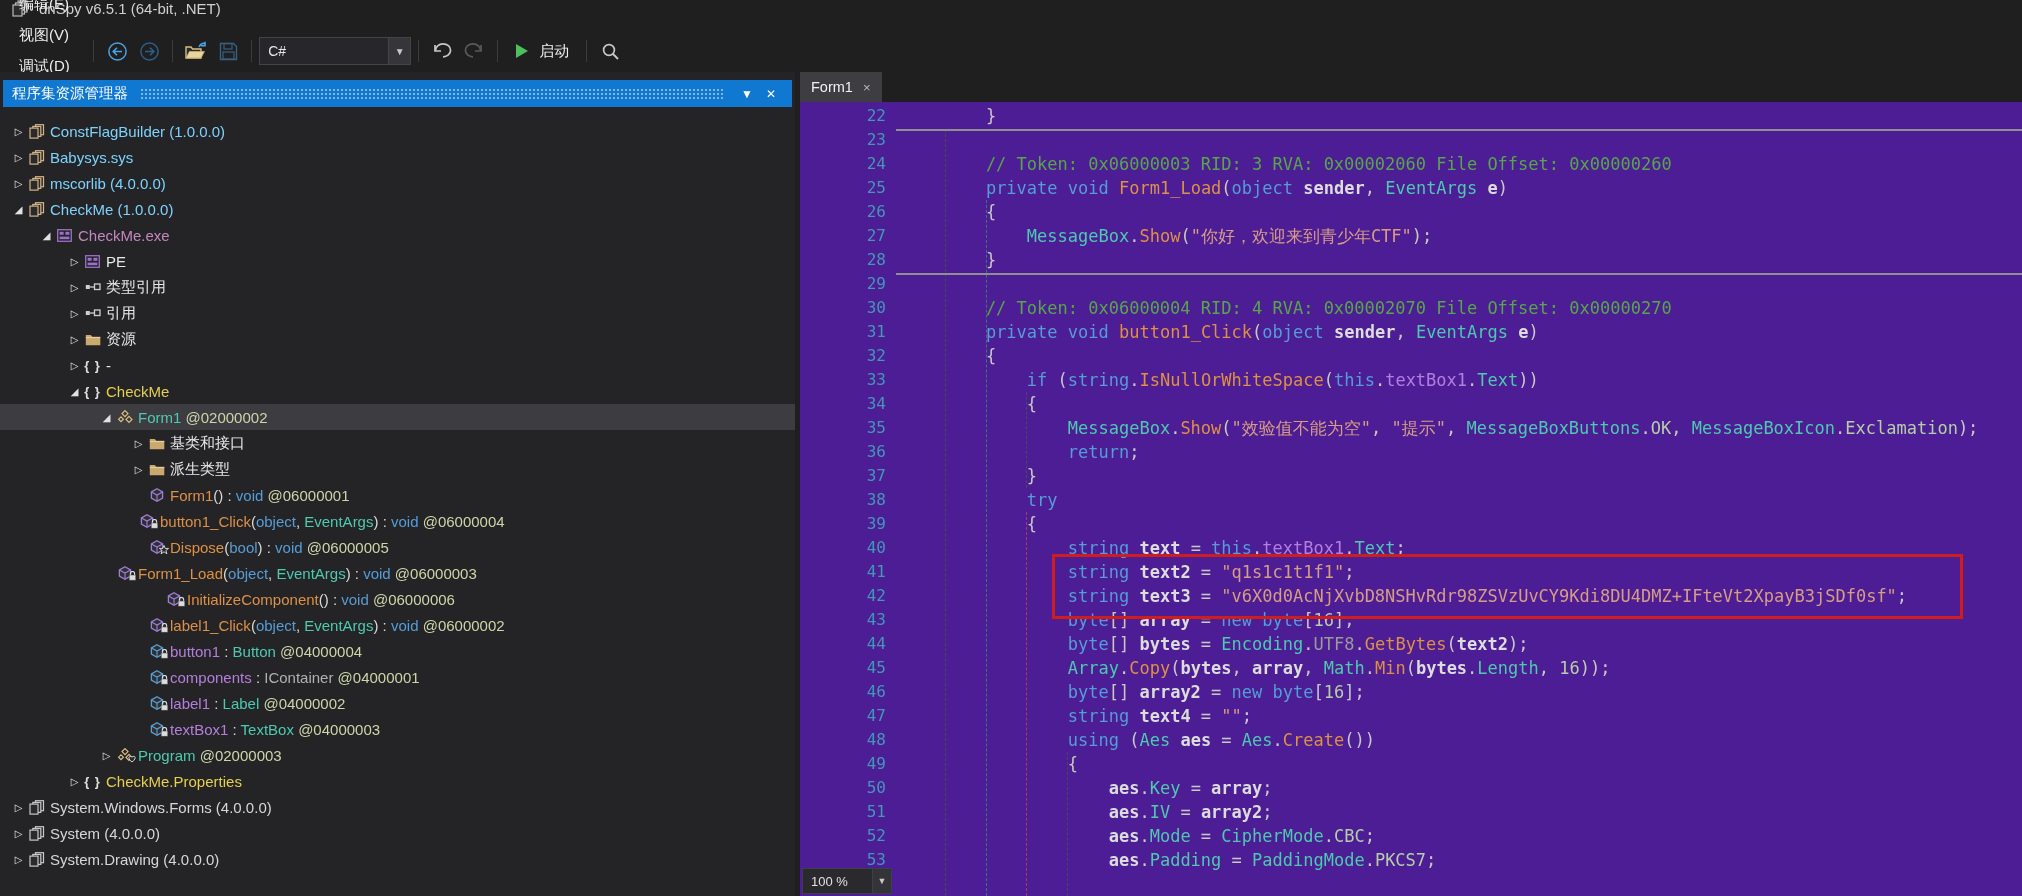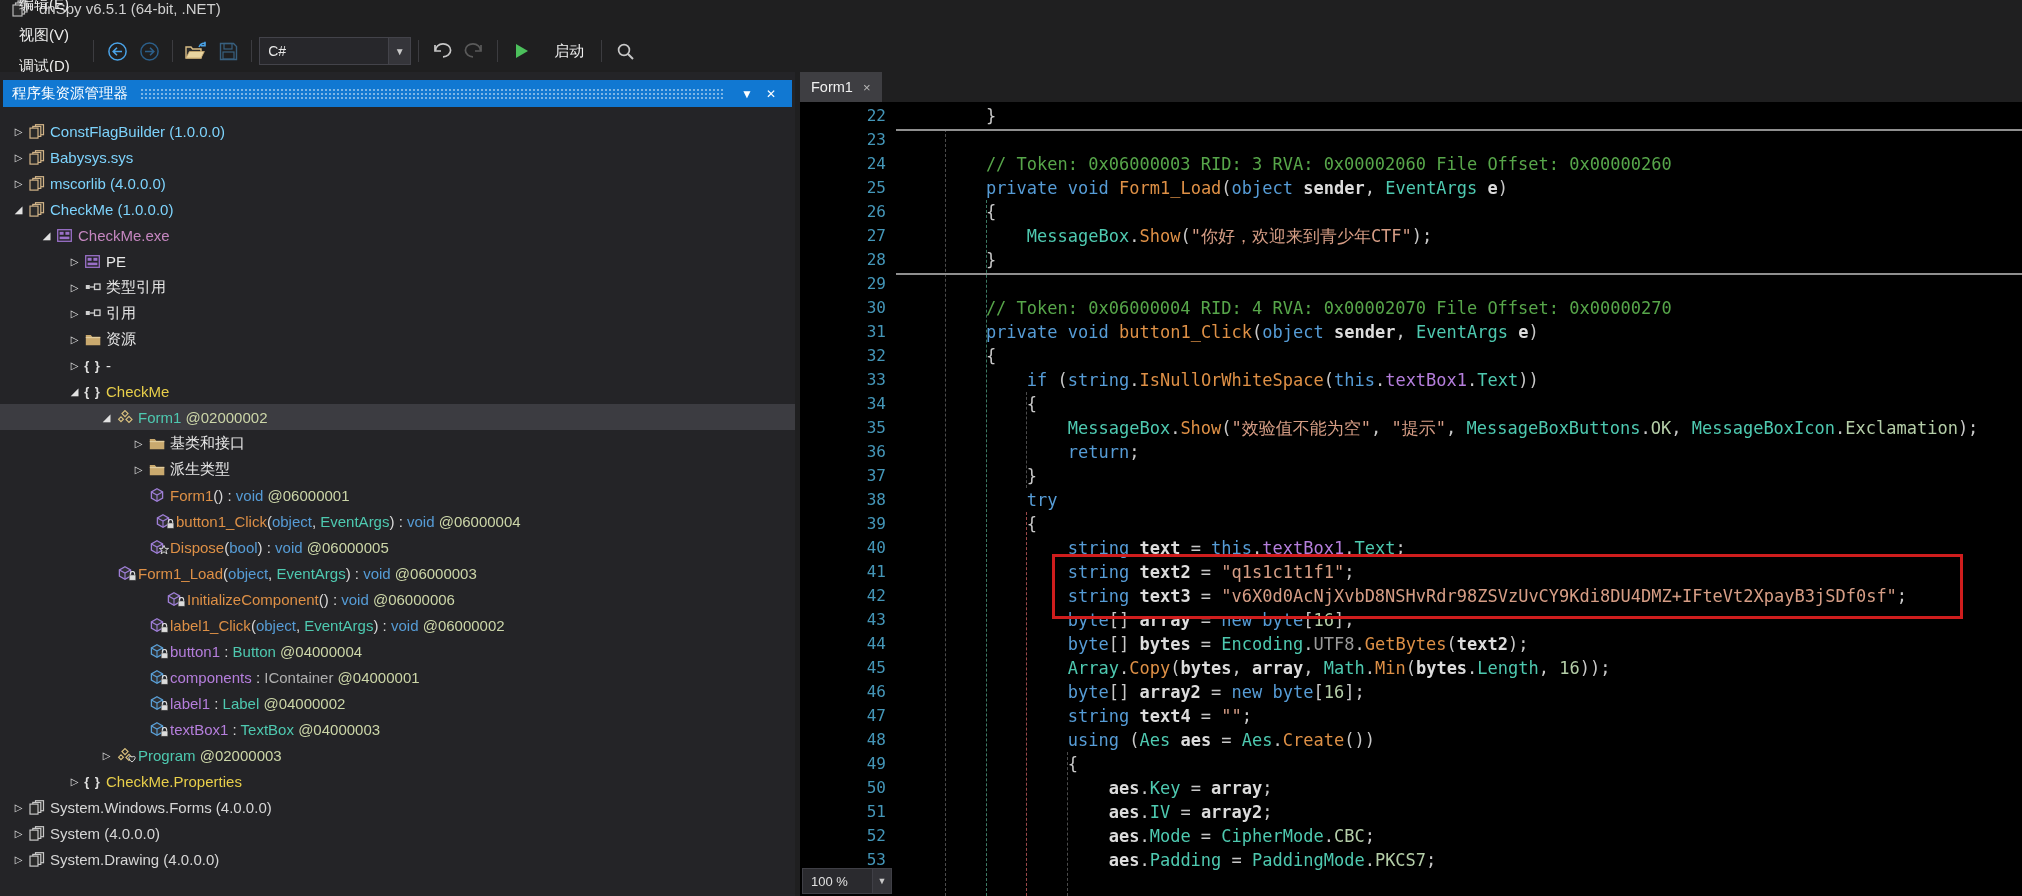--- a/index.html
+++ b/index.html
@@ -12,21 +12,21 @@
 
   
   .menubar{height:38px;display:flex;align-items:center;padding-left:6px;font-size:15px;color:#ededed}
   .menu-item{padding:6px 13px;cursor:default}
   .tb-sep{width:1px;height:22px;background:#3c3c40;margin:0 7px;flex:none}
   .tb-btn{width:32px;height:28px;display:flex;align-items:center;justify-content:center;flex:none}
   .combo{width:150px;height:26px;background:#27272b;border:1px solid #43434a;display:flex;align-items:center;flex:none}
   .combo-val{flex:1;padding-left:8px;font-size:14px;color:#e8e8e8}
   .combo-btn{width:21px;height:100%;display:flex;align-items:center;justify-content:center;
              background:#35353a;color:#c8c8c8;font-size:10px;border-left:1px solid #43434a}
-  .start-btn{display:flex;align-items:center;gap:25px;padding:0 10px;height:28px}
+  .start-btn{display:flex;align-items:center;gap:10px;padding:0 10px;height:28px}
   .start-label{font-size:15px;color:#f0f0f0}
 
   
   .explorer{position:absolute;left:0;top:72px;width:795px;bottom:0;background:#242427}
   .exp-header{display:flex;align-items:center;background:#1178d2;height:27px;margin:8px 3px 0 3px;
               padding:0 9px;color:#fff;font-size:14.5px}
   .exp-dots{flex:1;height:11px;margin:0 12px;
             background:radial-gradient(rgba(255,255,255,.45) 1px,transparent 1.3px);
             background-size:4px 4px}
   .exp-btn{width:24px;text-align:center;font-size:12px;color:#fff;cursor:default}
@@ -45,21 +45,21 @@
   
   .splitter{position:absolute;left:795px;top:72px;width:5px;bottom:0;background:#1f1f20}
 
   
   .tabstrip{position:absolute;left:800px;right:0;top:72px;height:30px;background:#1f1f20;display:flex}
   .tab{background:#3e3e42;color:#f0f0f0;display:flex;align-items:center;padding:0 11px;
        font-size:14.5px;gap:10px;cursor:default}
   .tab-close{color:#b8b8b8;font-size:13px}
 
   
-  .editor{position:absolute;left:800px;right:0;top:102px;bottom:0;background:#000000;
+  .editor{position:absolute;left:800px;right:0;top:102px;bottom:0;background:#4c1d95;
           font-family:"DejaVu Sans Mono",monospace;font-size:17px;overflow:hidden}
   #code{position:absolute;top:2px;left:0;right:0}
   .cline{position:relative;height:24px;line-height:24px;white-space:pre}
   .cnum{position:absolute;left:36px;width:50px;text-align:right;color:#4496b8;font-size:16px;
         font-family:"DejaVu Sans Mono",monospace}
   .ctext{display:block;margin-left:104px}
   .x-k{color:#569cd6}.x-t{color:#4ec9b0}.x-m{color:#de9046}.x-s{color:#d69d85}
   .x-c{color:#57a64a}.x-n{color:#b5cea8}.x-v{color:#dcdcdc;font-weight:bold}
   .x-f{color:#b57edc}.x-p{color:#c8c8c8}.x-e{color:#b5cea8}.x-g{color:#9a9a9a}
   .sep-line{position:absolute;height:2px;background:#8f8f8f;left:96px;right:0}
@@ -237,21 +237,21 @@
       <path d="M0.8,4.6 h14.5" stroke="#e3cfa2" stroke-width="1.1"></path>
           </svg></span><span><span class="c-plain">基类和接口</span></span></div>
       <div class="trow" style="padding-left: 130px;"><span class="texp">▷</span><span class="ticon"><svg width="16" height="13" viewBox="0 0 16 13">
       <path d="M0.8,2 h5 l1.5,1.8 h8 v8.4 h-14.5 z" fill="#c9a96e"></path>
       <path d="M0.8,4.6 h14.5" stroke="#e3cfa2" stroke-width="1.1"></path>
           </svg></span><span><span class="c-plain">派生类型</span></span></div>
       <div class="trow" style="padding-left: 130px;"><span class="texp"></span><span class="ticon"><svg width="14" height="14" viewBox="0 0 14 14">
   <path d="M7,0.8 L12.6,3.9 V10.1 L7,13.2 L1.4,10.1 V3.9 z" fill="rgba(255,255,255,0.05)" stroke="#9f7fd8" stroke-width="1.3"></path>
   <path d="M1.4,3.9 L7,7 L12.6,3.9 M7,7 V13.2" fill="none" stroke="#9f7fd8" stroke-width="1.1"></path>
           </svg></span><span><span class="c-m">Form1</span><span class="c-pn">() : </span><span class="c-kw">void</span><span class="c-tok"> @06000001</span></span></div>
-      <div class="trow" style="padding-left: 120px; margin-left: 16px;"><span class="texp"></span><span class="ticon"><svg width="14" height="14" viewBox="0 0 14 14">
+      <div class="trow" style="padding-left: 120px;"><span class="texp"></span><span class="ticon"><svg width="14" height="14" viewBox="0 0 14 14">
   <path d="M7,0.8 L12.6,3.9 V10.1 L7,13.2 L1.4,10.1 V3.9 z" fill="rgba(255,255,255,0.05)" stroke="#9f7fd8" stroke-width="1.3"></path>
   <path d="M1.4,3.9 L7,7 L12.6,3.9 M7,7 V13.2" fill="none" stroke="#9f7fd8" stroke-width="1.1"></path>
           </svg><span class="tovl"><svg width="9" height="10" viewBox="0 0 9 10">
      <path d="M2.4,4 V2.6 a2,2 0 0 1 4.2,0 V4" fill="none" stroke="#dcdcdc" stroke-width="1.2"></path>
      <rect x="1.2" y="4" width="6.6" height="5.2" fill="#dcdcdc" stroke="#444" stroke-width="0.5"></rect>
             </svg></span></span><span><span class="c-m">button1_Click</span><span class="c-pn">(</span><span class="c-kw">object</span><span class="c-pn">, </span><span class="c-ty">EventArgs</span><span class="c-pn">) : </span><span class="c-kw">void</span><span class="c-tok"> @06000004</span></span></div>
       <div class="trow" style="padding-left: 130px;"><span class="texp"></span><span class="ticon"><svg width="14" height="14" viewBox="0 0 14 14">
   <path d="M7,0.8 L12.6,3.9 V10.1 L7,13.2 L1.4,10.1 V3.9 z" fill="rgba(255,255,255,0.05)" stroke="#9f7fd8" stroke-width="1.3"></path>
   <path d="M1.4,3.9 L7,7 L12.6,3.9 M7,7 V13.2" fill="none" stroke="#9f7fd8" stroke-width="1.1"></path>
           </svg><span class="tovl"><svg width="10" height="10" viewBox="0 0 10 10">

